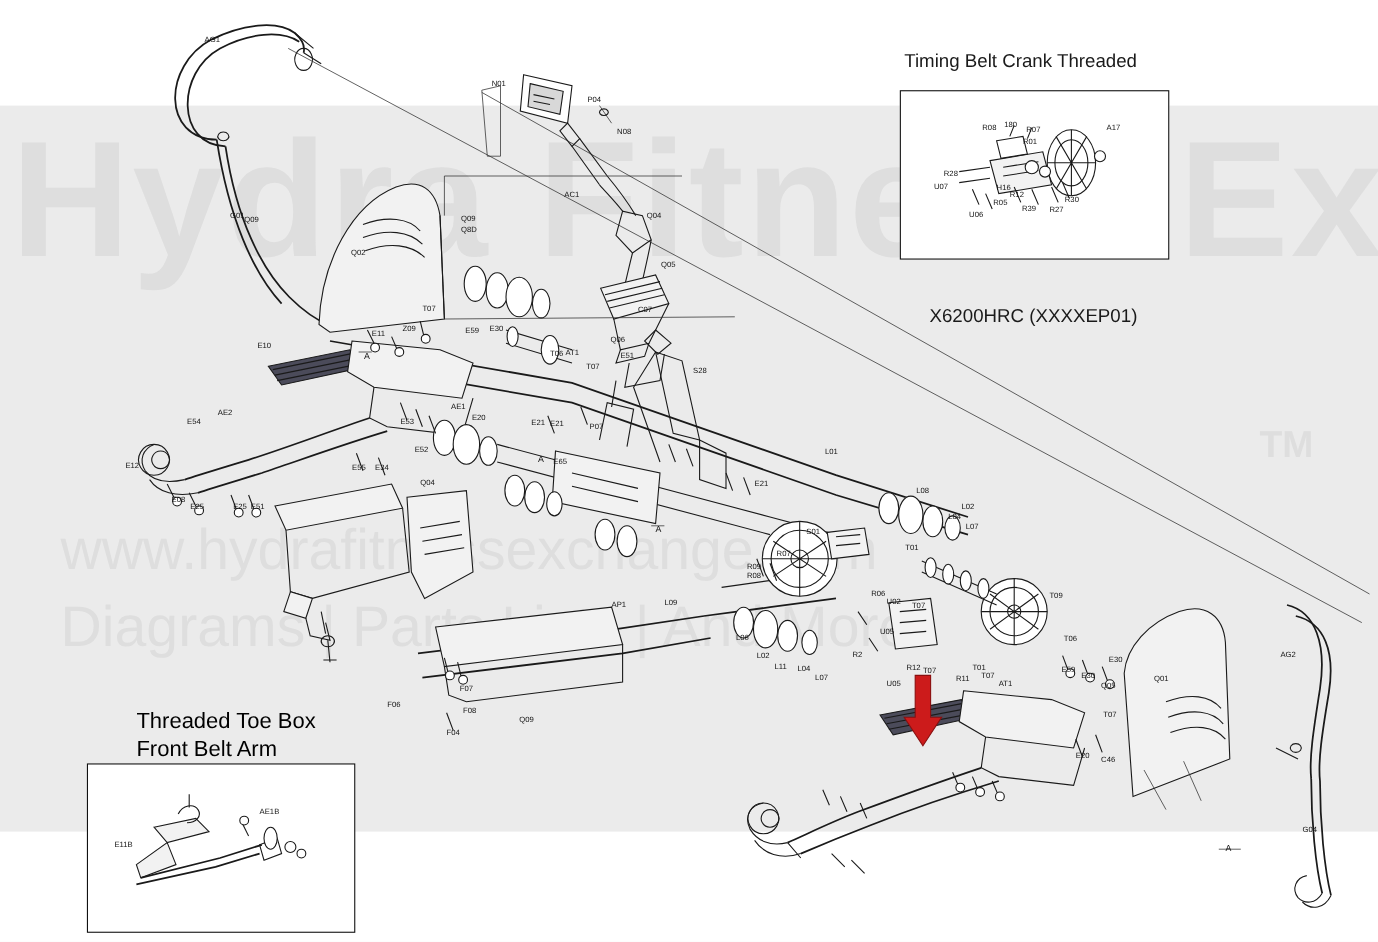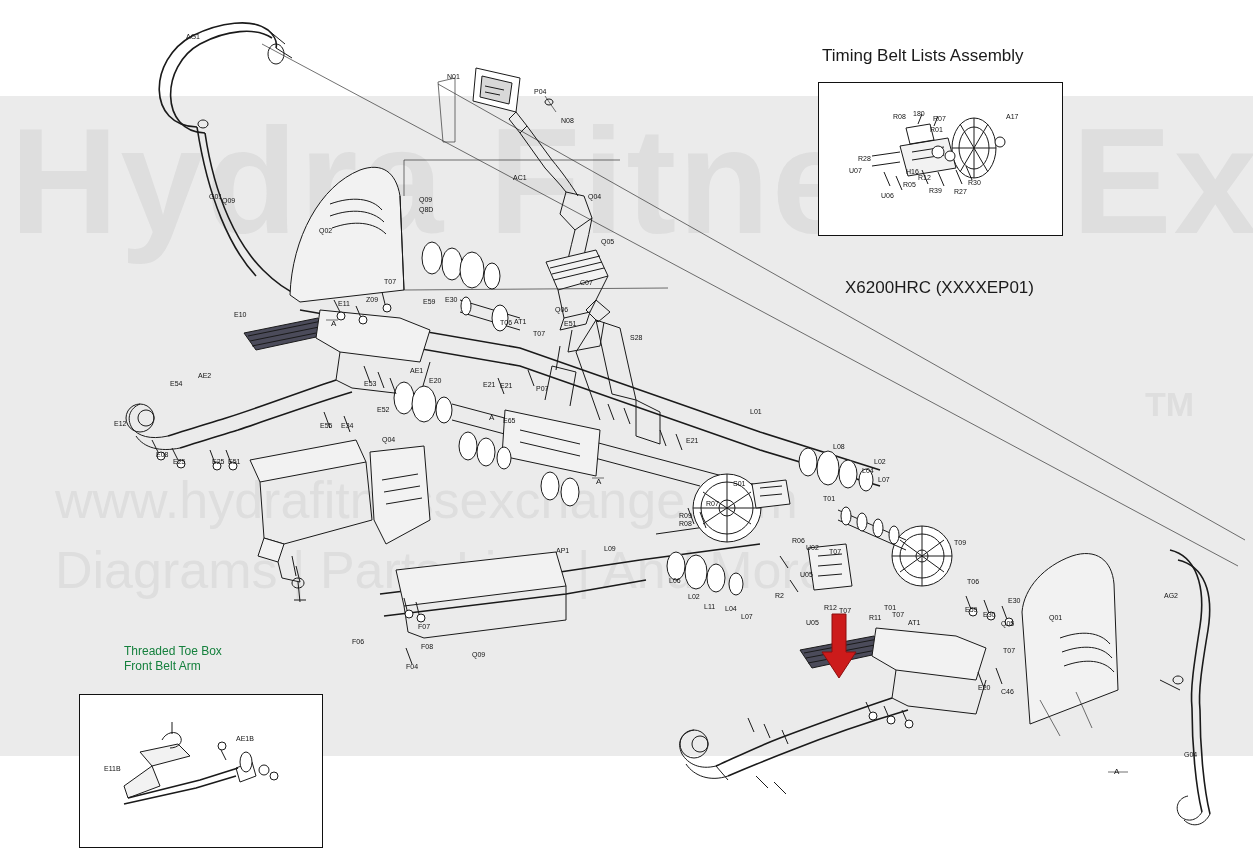--- a/index.html
+++ b/index.html
@@ -83,22 +83,22 @@
     position: absolute;
     left: 845px;
     top: 278px;
     font-size: 17px;
     color: #1a1a1a;
   }
   .title-ttb {
     position: absolute;
     left: 124px;
     top: 644px;
-    font-size: 12px;
-    color: #15803d;
+    font-size: 20px;
+    color: #000000;
     line-height: 1.25;
     text-align: left;
   }
   .inset-box {
     position: absolute;
     border: 1px solid #111;
     background: transparent;
   }
   #inset-belt { left: 818px; top: 82px; width: 243px; height: 152px; background:#ffffff; }
   #inset-toebox { left: 79px; top: 694px; width: 242px; height: 152px; background:#ffffff; }
@@ -361,21 +361,21 @@
     </g>
 
     <path class="arrow-red" d="M832,614 L846,614 L846,652 L856,652 L839,678 L822,652 L832,652 Z"></path>
 
     <path class="thin" d="M1108,772 L1128,772"></path>
     <path class="thin" d="M592,478 L604,478"></path>
     <path class="thin" d="M326,320 L338,320"></path>
 
   </svg>
 
-  <div class="title-tbc">Timing Belt Lists Assembly</div>
+  <div class="title-tbc">Timing Belt Crank Threaded</div>
   <div class="inset-box" id="inset-belt"></div>
   <svg class="layer" viewBox="0 0 1253 856">
     <g>
       <ellipse cx="974" cy="148" rx="22" ry="30" class="fillwhite"></ellipse>
       <ellipse cx="974" cy="148" rx="15" ry="21" class="ln"></ellipse>
       <path class="ln" d="M960,124 L988,172 M960,172 L988,124 M974,118 L974,178 M952,148 L996,148"></path>
       <circle cx="1000" cy="142" r="5" class="fillwhite"></circle>
       <path class="fillgray" d="M900,146 L948,138 L956,168 L908,176 Z"></path>
       <path class="ln" d="M912,152 L944,147 M912,160 L944,155"></path>
       <path class="ln" d="M906,128 L930,124 L934,140 L910,144 Z" fill="#f2f2f2"></path>

